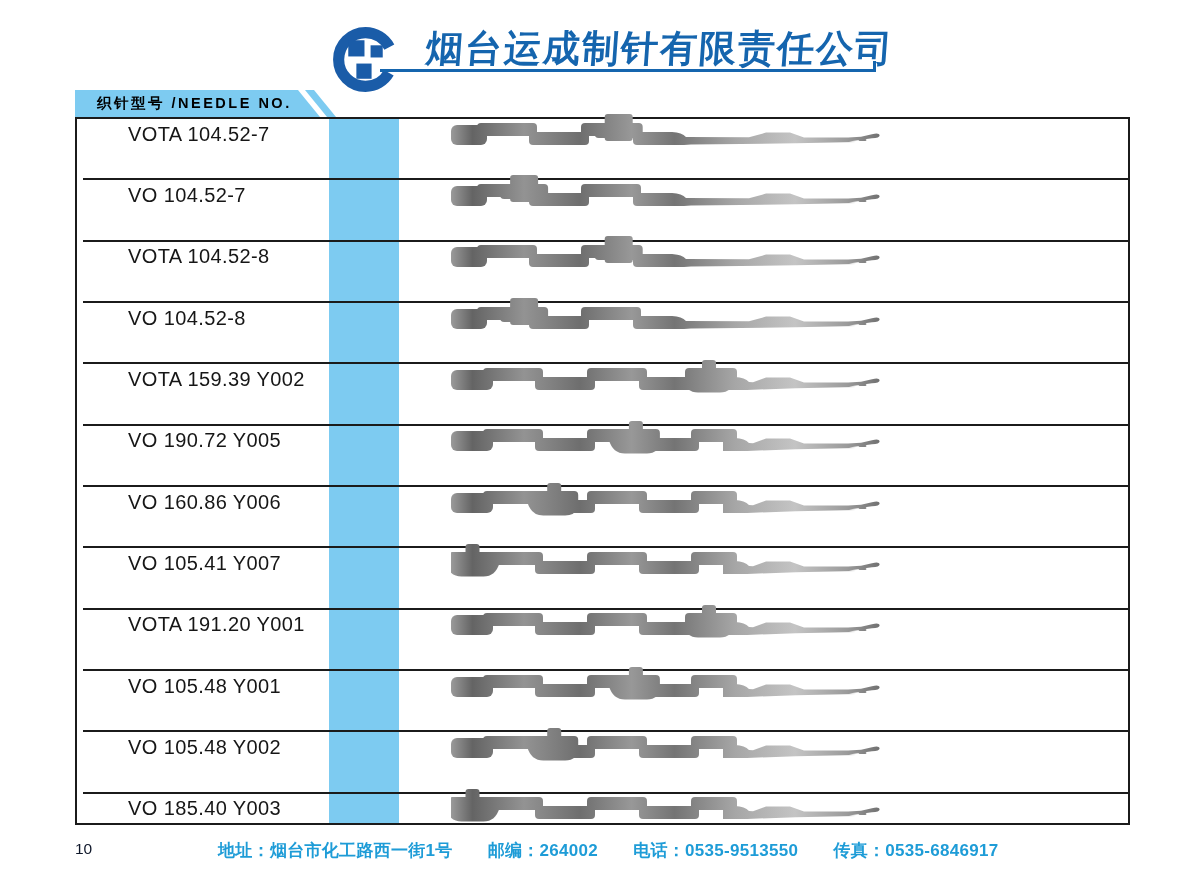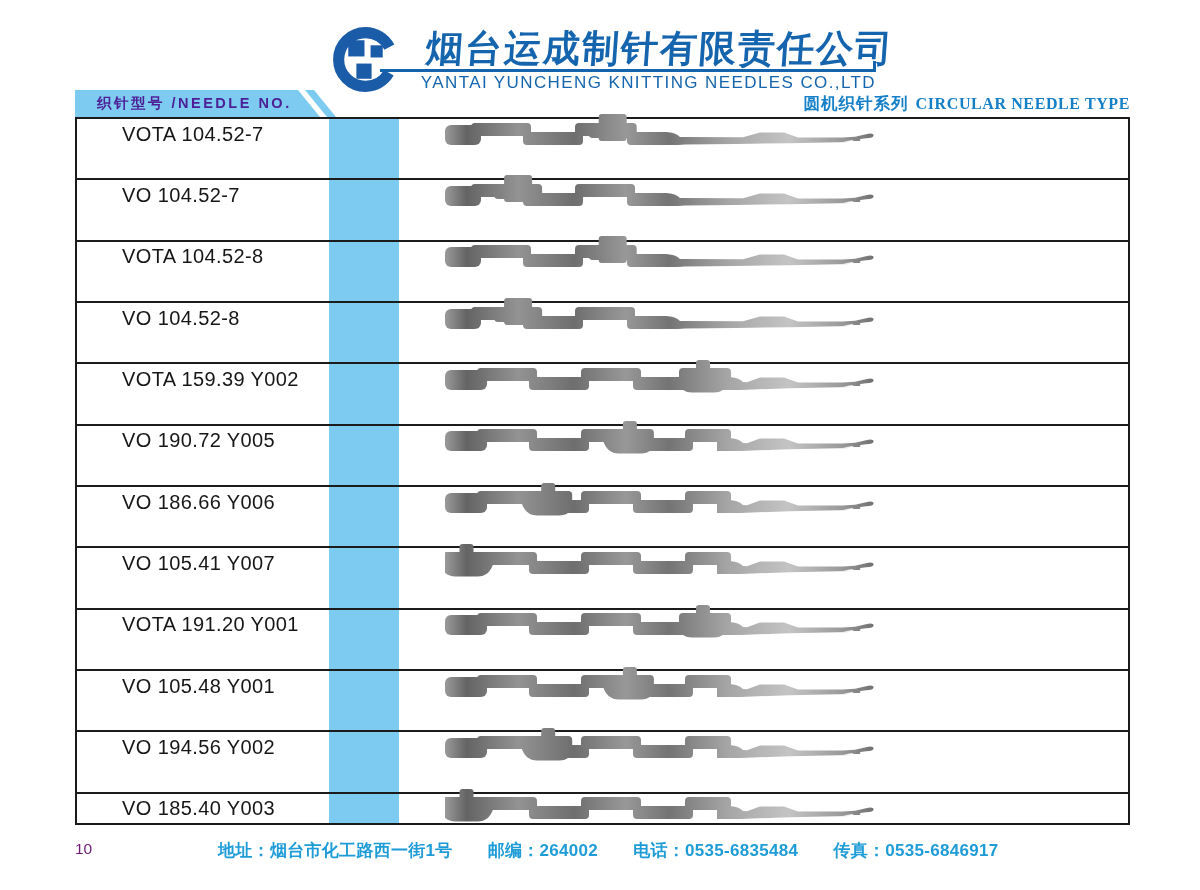--- a/index.html
+++ b/index.html
@@ -25,56 +25,56 @@
     font-size:17px;font-weight:500;color:#1565ae;letter-spacing:1.4px;white-space:nowrap;
   }
 
   
   .tab{
     position:absolute;left:75px;top:90px;width:245px;height:27px;background:#7dcbf1;
     clip-path:polygon(0 0,223px 0,245px 100%,0 100%);
   }
   .tab-label{
     display:block;padding-left:22px;line-height:27px;
-    font-size:14.5px;font-weight:600;color:#4c1d95;letter-spacing:2.5px;white-space:nowrap;
+    font-size:14.5px;font-weight:600;color:#000000;letter-spacing:2.5px;white-space:nowrap;
   }
   .tab-stripe{
     position:absolute;left:305px;top:90px;width:32px;height:27px;background:#7dcbf1;
     clip-path:polygon(0 0,9px 0,31px 100%,22px 100%);
   }
   .right-label{
     position:absolute;right:70px;top:90px;height:27px;line-height:26px;
     text-align:right;white-space:nowrap;color:#1580c8;
   }
   .right-label .zh{font-size:16.5px;font-weight:bold;letter-spacing:1px;}
   .right-label .en{
     font-family:"Liberation Serif","DejaVu Serif",serif;
     font-size:16px;font-weight:bold;letter-spacing:0.6px;margin-left:7px;
   }
 
   
   .needle-table{
     position:absolute;left:75px;top:117px;width:1055px;height:708px;
     border:2.5px solid #1b1b1b;box-sizing:border-box;
-    display:flex;flex-direction:column;
+    display:flex;flex-direction:column;padding-left:6px;
   }
   .blue-band{position:absolute;left:252px;top:0;bottom:0;width:70px;background:#7dcbf1;}
   .row{position:relative;flex:1;}
   .row + .row{border-top:2.5px solid #1b1b1b;margin-top:30px;}
   .model{
     position:absolute;left:45px;top:50%;transform:translateY(-50%);
     font-size:20px;color:#161616;letter-spacing:0.4px;white-space:nowrap;
   }
   .needle-svg{
     position:absolute;left:368px;top:50%;transform:translateY(-50%);
     width:430px;height:40px;
   }
 
   
-  .page-number{position:absolute;left:75px;top:840px;font-size:15.5px;color:#701a75;}
+  .page-number{position:absolute;left:75px;top:840px;font-size:15.5px;color:#0f172a;}
   .contacts{
     position:absolute;left:218px;top:839px;white-space:nowrap;
     font-size:17px;font-weight:600;color:#1e9cd7;letter-spacing:0.3px;
   }
   .contacts span{margin-right:30px;}
   .contacts span:last-child{margin-right:14px;}
 </style>
 </head>
 <body>
 
@@ -83,29 +83,25 @@
   <svg class="logo" viewBox="0 0 72 72">
     <circle cx="36" cy="36" r="26.5" fill="none" stroke="#1a5ca8" stroke-width="11" stroke-dasharray="139 27.5" stroke-dashoffset="-13.75"></circle>
     <rect x="19" y="17" width="16" height="16" fill="#1a5ca8"></rect>
     <rect x="41" y="22" width="12" height="12" fill="#1a5ca8"></rect>
     <rect x="27" y="40" width="15" height="15" fill="#1a5ca8"></rect>
   </svg>
   <div class="brand-zh">烟台运成制针有限责任公司</div>
   <div class="brand-underline">
       <span class="tick"></span>
     </div>
-  <div class="brand-en">YANTAI YUNCHENG KNITTING NEEDLES CO.,LTD</div>
 
   <div class="tab">
     <span class="tab-label">织针型号 /NEEDLE NO.</span>
   </div>
   <div class="tab-stripe"></div>
-  <div class="right-label">
-    <span class="zh">圆机织针系列</span><span class="en">CIRCULAR NEEDLE TYPE</span>
-  </div>
 
   <div class="needle-table">
     <div class="blue-band"></div>
 
   <div class="row">
         <div class="model">VOTA 104.52-7</div>
         <svg viewBox="0 0 430 40" class="needle-svg">
           <defs>
             <linearGradient id="steel0" gradientUnits="userSpaceOnUse" x1="0" y1="0" x2="430" y2="0">
               <stop offset="0" stop-color="#9a9a9a"></stop>
@@ -281,21 +277,21 @@
             <rect x="240" y="9" width="46" height="13" rx="4"></rect>
             <rect x="160.9" y="9" width="48" height="15" rx="4"></rect>
             <rect x="177.9" y="1" width="14" height="22" rx="3"></rect>
             <path d="M 157.9 20 L 211.9 20 Q 207.9 33.5 195.9 33.5 L 173.9 33.5 Q 161.9 33.5 157.9 20 Z"></path>
             <path d="M 272 18 L 284 18 Q 294 18.5 298 23 L 302 23.2 L 315 18.6 L 339 18.6 L 353 23.4 L 397 23.6 L 410 22.8 L 421 20.2 Q 428 18.4 428.6 21 Q 429 24.2 421 24.3 L 412 25.6 L 398 27.4 L 405 28 L 345 29.2 L 296 30.9 L 272 31 Z"></path>
             <ellipse cx="411.5" cy="25.9" rx="4" ry="1.2"></ellipse>
           </g>
         </svg>
       </div>
       <div class="row">
-        <div class="model">VO 186.66 Y006</div>
+        <div class="model">VO 160.86 Y006</div>
         <svg viewBox="0 0 430 40" class="needle-svg">
           <defs>
             <linearGradient id="steel6" gradientUnits="userSpaceOnUse" x1="0" y1="0" x2="430" y2="0">
               <stop offset="0" stop-color="#9a9a9a"></stop>
               <stop offset="0.05" stop-color="#646464"></stop>
               <stop offset="0.17" stop-color="#939393"></stop>
               <stop offset="0.3" stop-color="#6e6e6e"></stop>
               <stop offset="0.42" stop-color="#989898"></stop>
               <stop offset="0.52" stop-color="#747474"></stop>
               <stop offset="0.66" stop-color="#a6a6a6"></stop>
@@ -409,21 +405,21 @@
             <rect x="240" y="9" width="46" height="13" rx="4"></rect>
             <rect x="160.9" y="9" width="48" height="15" rx="4"></rect>
             <rect x="177.9" y="1" width="14" height="22" rx="3"></rect>
             <path d="M 157.9 20 L 211.9 20 Q 207.9 33.5 195.9 33.5 L 173.9 33.5 Q 161.9 33.5 157.9 20 Z"></path>
             <path d="M 272 18 L 284 18 Q 294 18.5 298 23 L 302 23.2 L 315 18.6 L 339 18.6 L 353 23.4 L 397 23.6 L 410 22.8 L 421 20.2 Q 428 18.4 428.6 21 Q 429 24.2 421 24.3 L 412 25.6 L 398 27.4 L 405 28 L 345 29.2 L 296 30.9 L 272 31 Z"></path>
             <ellipse cx="411.5" cy="25.9" rx="4" ry="1.2"></ellipse>
           </g>
         </svg>
       </div>
       <div class="row">
-        <div class="model">VO 194.56 Y002</div>
+        <div class="model">VO 105.48 Y002</div>
         <svg viewBox="0 0 430 40" class="needle-svg">
           <defs>
             <linearGradient id="steel10" gradientUnits="userSpaceOnUse" x1="0" y1="0" x2="430" y2="0">
               <stop offset="0" stop-color="#9a9a9a"></stop>
               <stop offset="0.05" stop-color="#646464"></stop>
               <stop offset="0.17" stop-color="#939393"></stop>
               <stop offset="0.3" stop-color="#6e6e6e"></stop>
               <stop offset="0.42" stop-color="#989898"></stop>
               <stop offset="0.52" stop-color="#747474"></stop>
               <stop offset="0.66" stop-color="#a6a6a6"></stop>
@@ -478,17 +474,17 @@
             <ellipse cx="411.5" cy="25.9" rx="4" ry="1.2"></ellipse>
           </g>
         </svg>
       </div>
     </div>
 
   <div class="page-number">10</div>
   <div class="contacts">
     <span>地址：烟台市化工路西一街1号</span>
     <span>邮编：264002</span>
-    <span>电话：0535-6835484</span>
+    <span>电话：0535-9513550</span>
     <span>传真：0535-6846917</span>
   </div>
 
 </div>
 
 </body></html>

